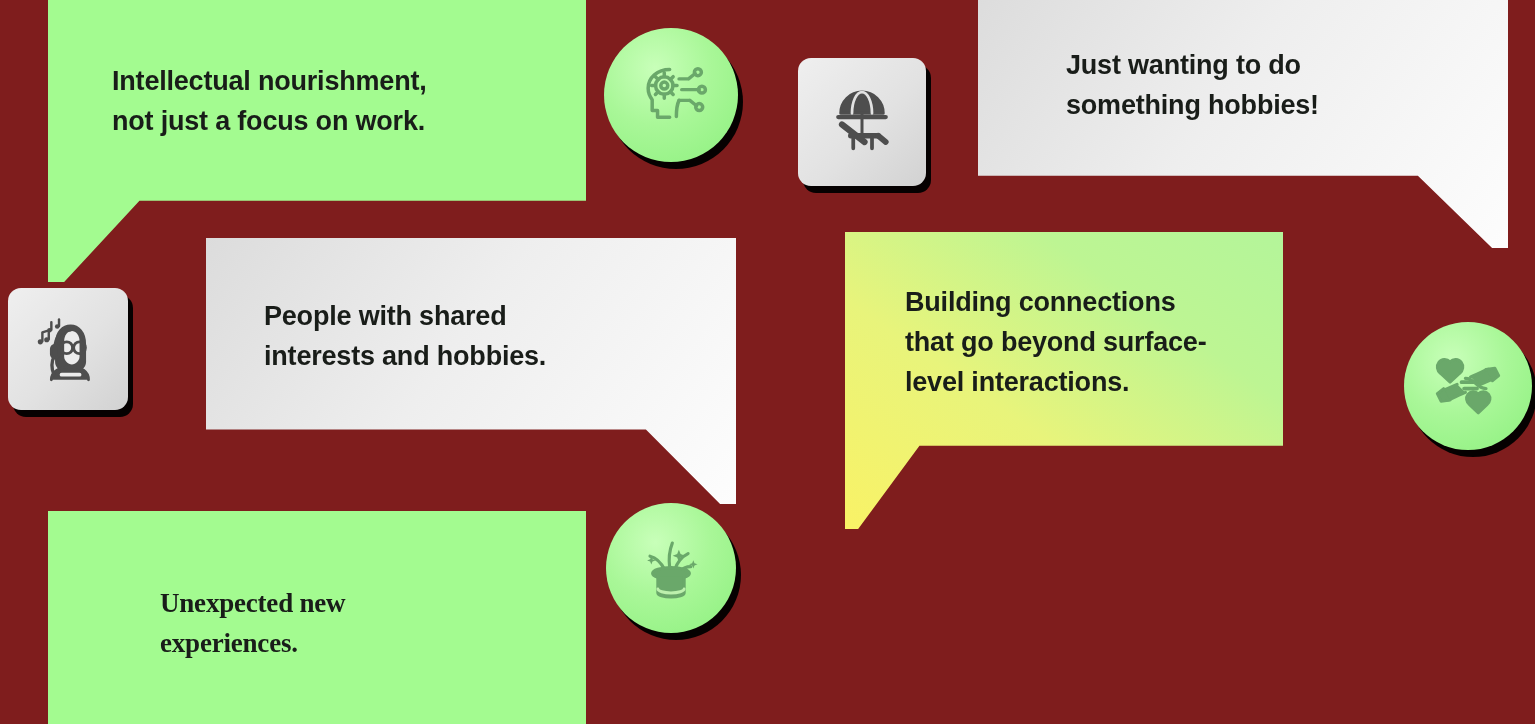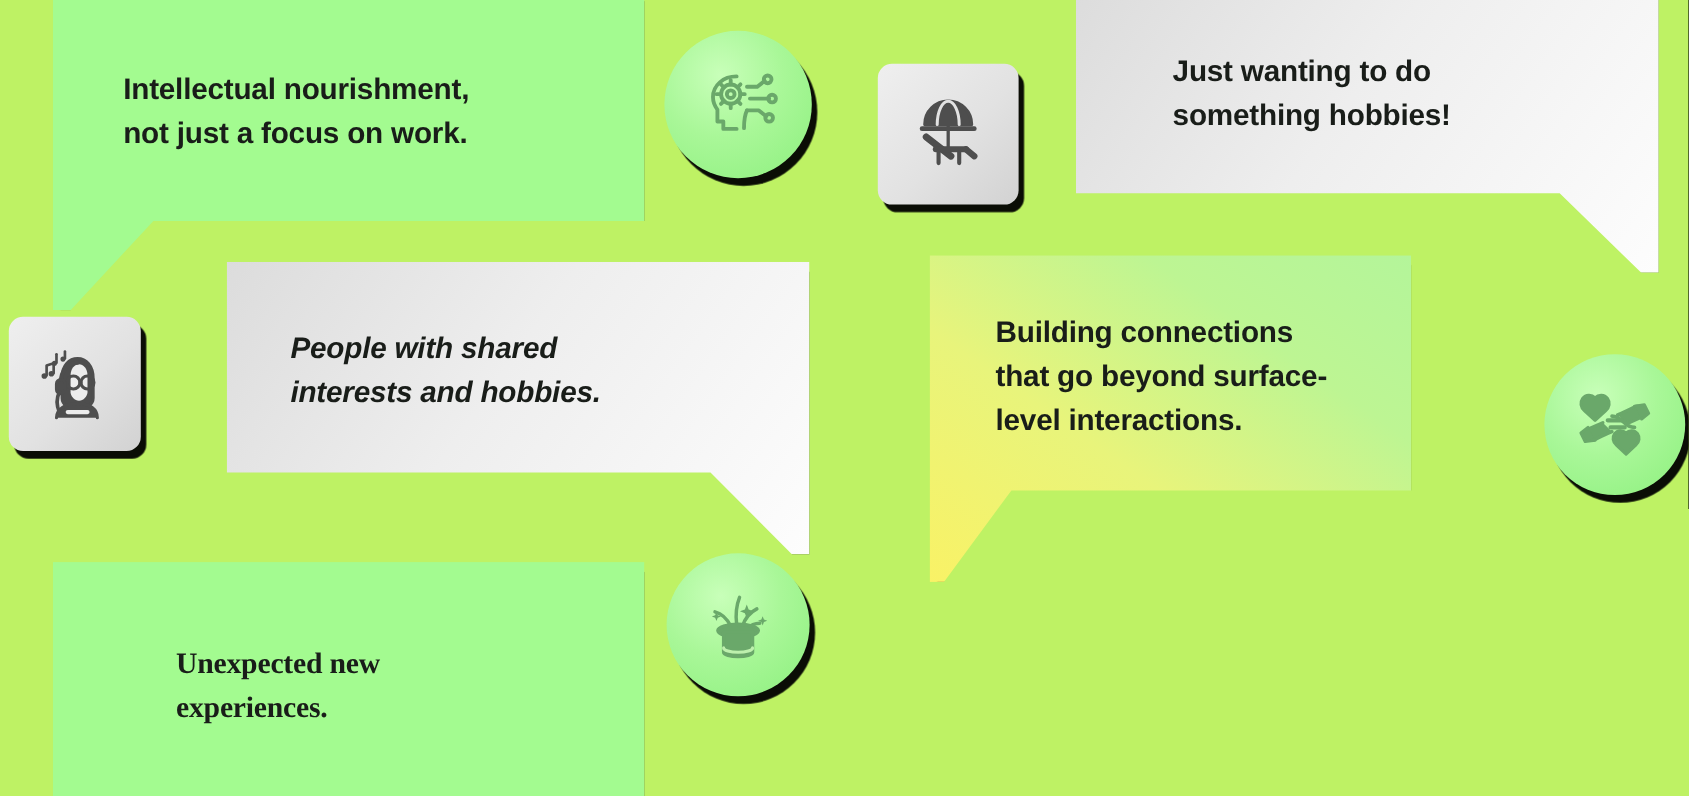--- a/index.html
+++ b/index.html
@@ -9,21 +9,21 @@
     height: 724px;
     background: #000000;
     overflow: hidden;
     font-family: "Liberation Sans", sans-serif;
   }
 
   #stage {
     position: relative;
     width: 1535px;
     height: 724px;
-    background: #bef264;
+    background: #7f1d1d;
   }
 
   
   .bubble {
     position: absolute;
     display: flex;
     align-items: center;
     filter: drop-shadow(7px 9px 0 rgba(0,0,0,0.92));
   }
 
@@ -57,21 +57,21 @@
   .grad-yellow { background: linear-gradient(35deg, #f9f266 0%, #e8f47b 38%, #bdf593 72%, #b4f59a 100%); }
 
   
   #bubble-intellectual { left: 48px;  top: -8px;  width: 538px; height: 290px; }
   #bubble-intellectual .bubble-text { padding-left: 64px; padding-bottom: 72px; }
 
   #bubble-relaxing { left: 978px; top: -10px; width: 530px; height: 258px; }
   #bubble-relaxing .bubble-text { padding-left: 88px; padding-bottom: 68px; }
 
   #bubble-people { left: 206px; top: 238px; width: 530px; height: 266px; }
-  #bubble-people .bubble-text { padding-left: 58px; padding-bottom: 70px; font-style: italic; }
+  #bubble-people .bubble-text { padding-left: 58px; padding-bottom: 70px; }
 
   #bubble-connections { left: 845px; top: 232px; width: 438px; height: 297px; }
   #bubble-connections .bubble-text { padding-left: 60px; padding-bottom: 78px; }
 
   #bubble-unexpected { left: 48px; top: 511px; width: 538px; height: 297px; font-family: Liberation Serif, serif; }
   #bubble-unexpected .bubble-text { padding-left: 112px; padding-bottom: 74px; }
 
   
   .badge {
     position: absolute;

